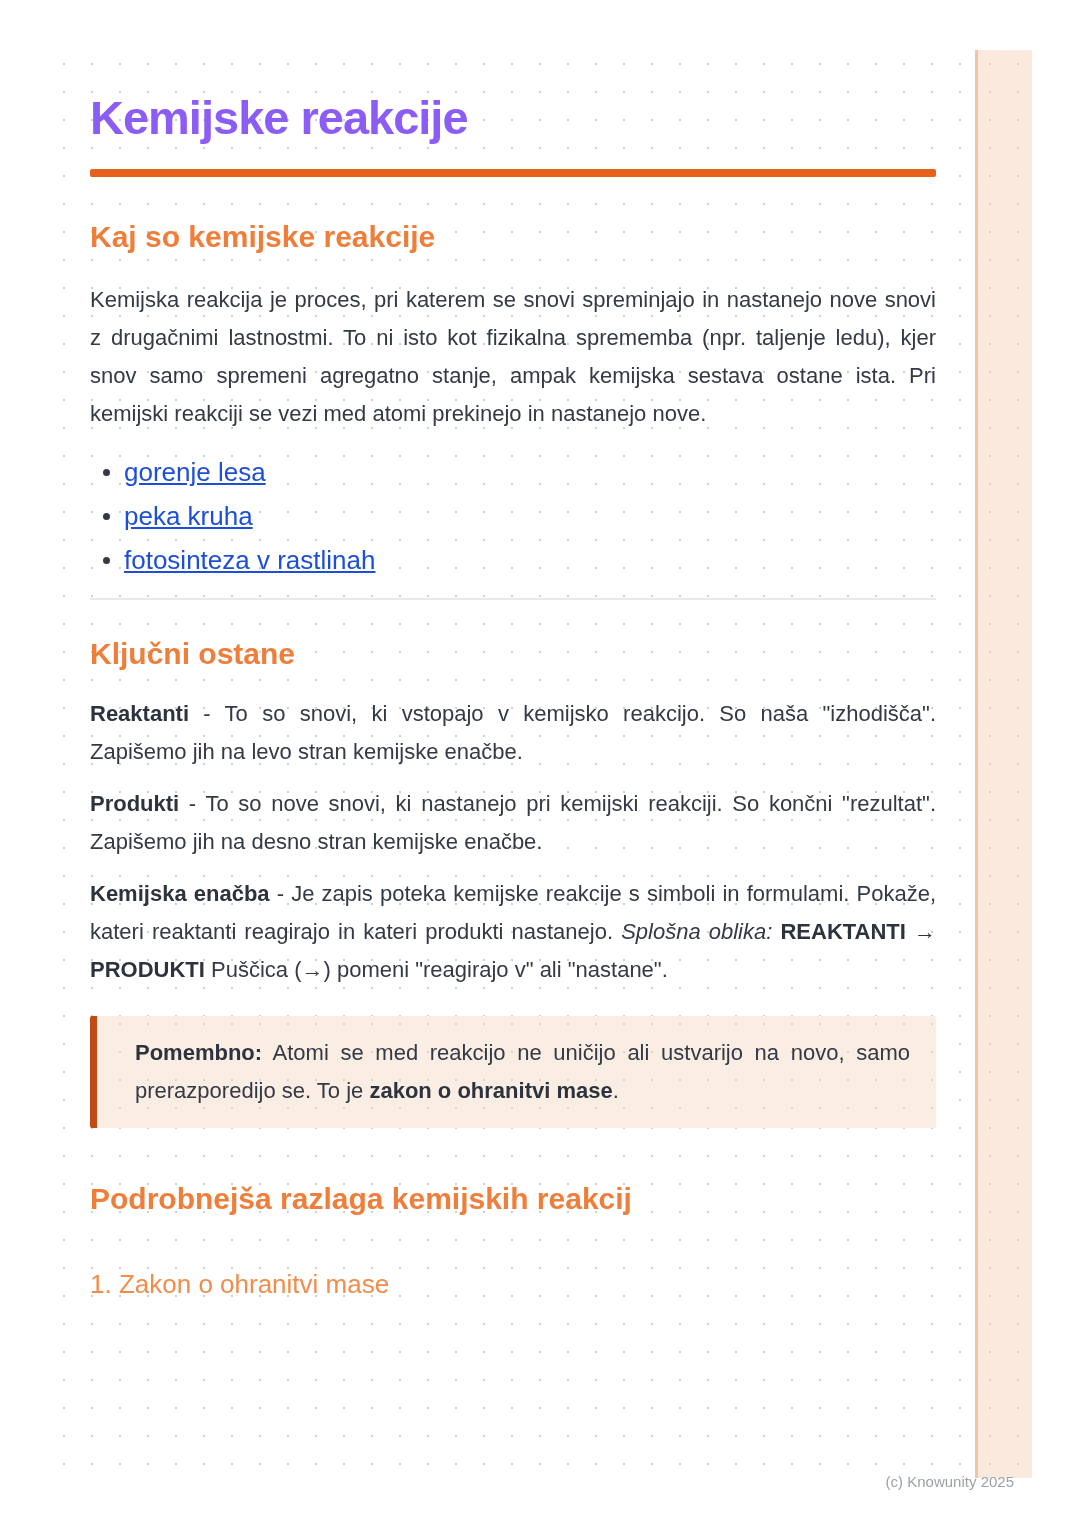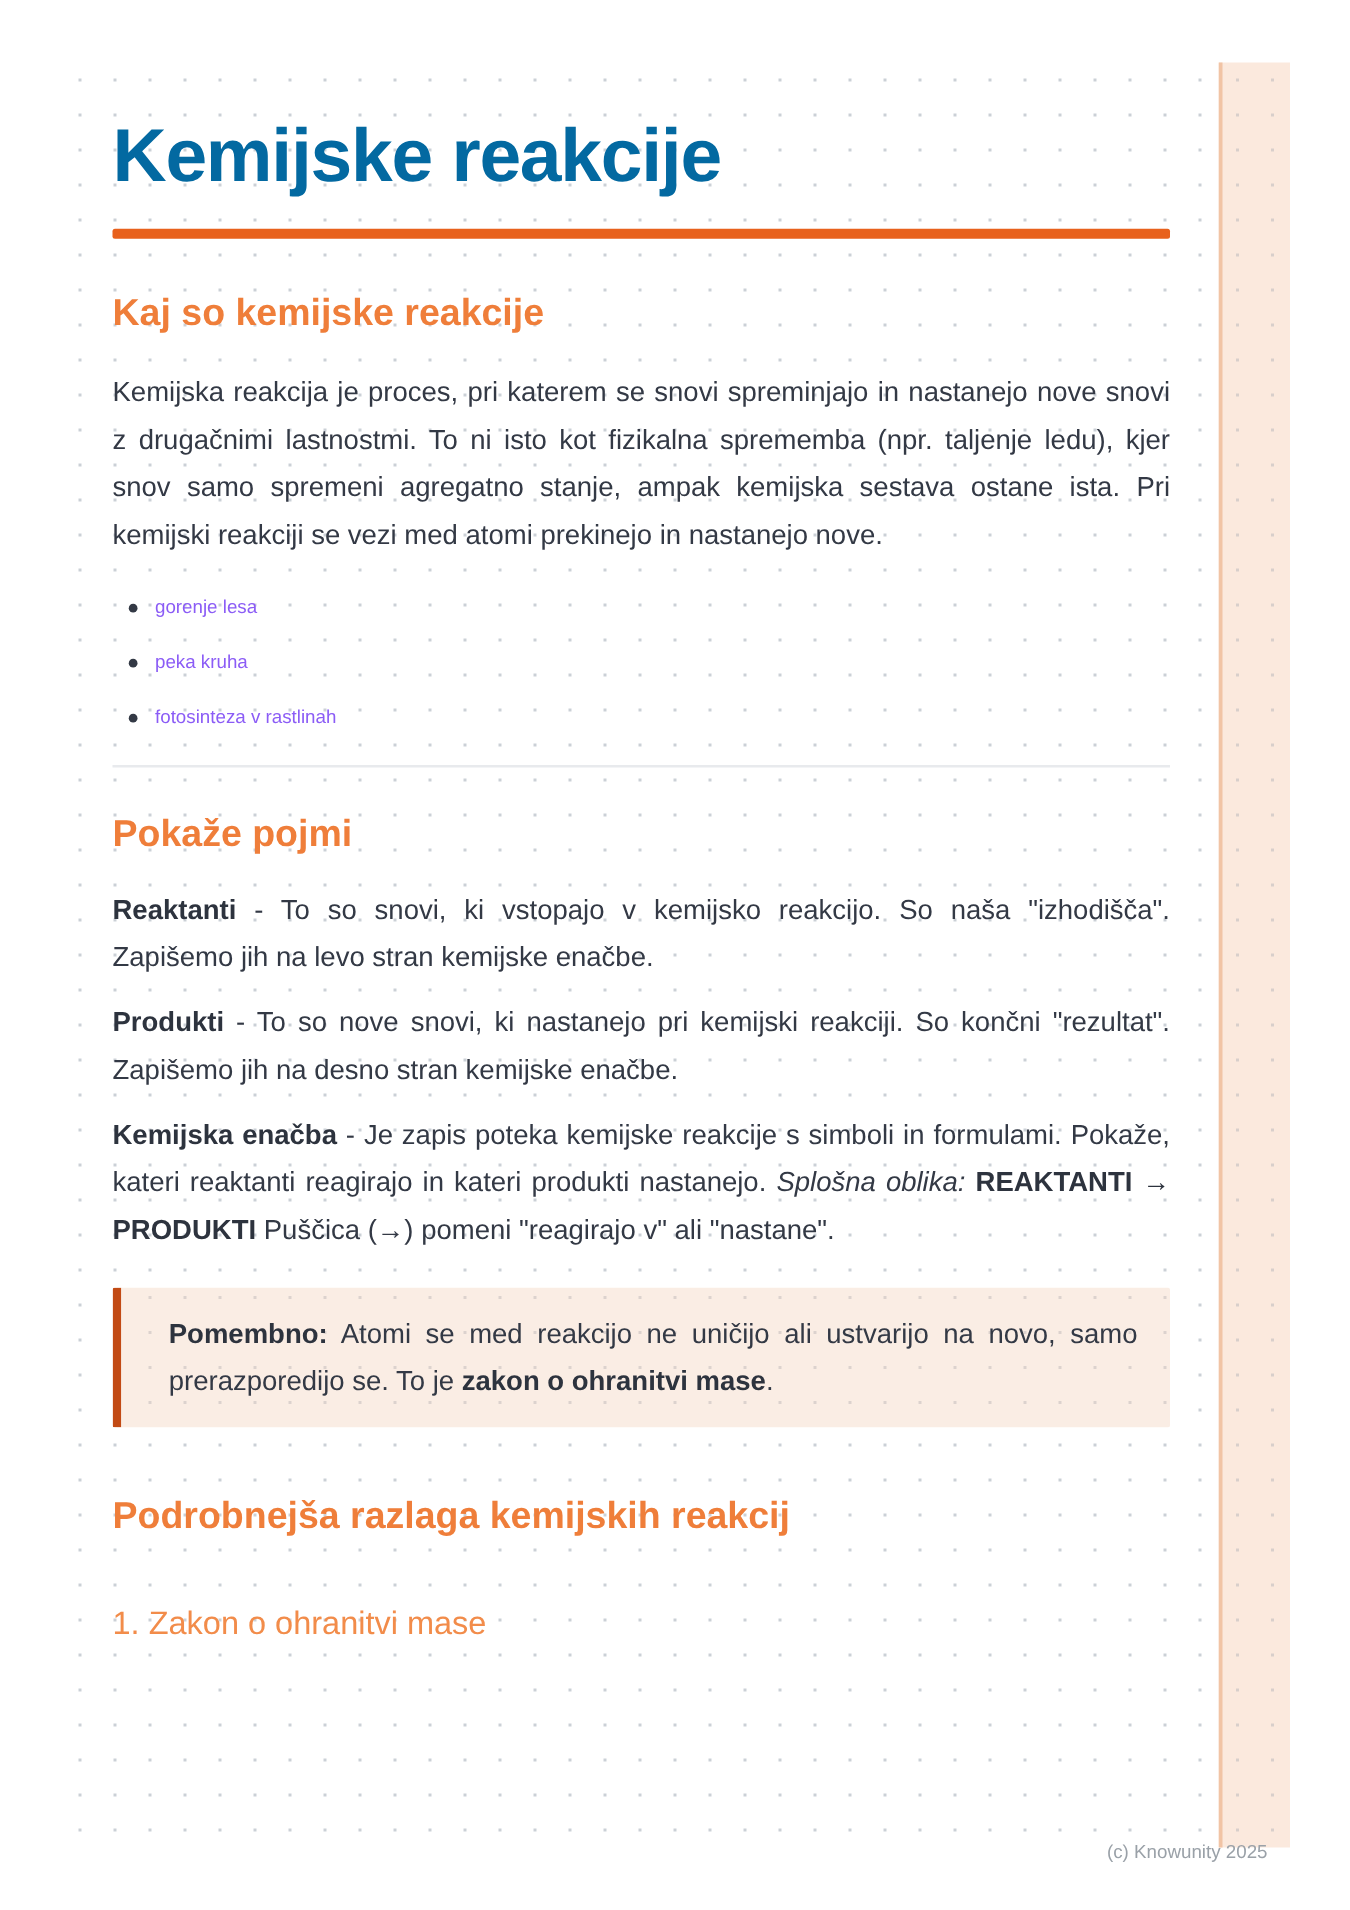--- a/index.html
+++ b/index.html
@@ -45,25 +45,25 @@
   .content {
     position: absolute;
     left: 90px;
     top: 0;
     width: 846px;
     padding-top: 92px;
     z-index: 3;
   }
 
   h1.doc-title {
-    font-size: 60px;
+    font-size: 47px;
     line-height: 1.1;
     font-weight: bold;
     letter-spacing: -1px;
-    color: #0369a1;
+    color: #8b5cf6;
   }
 
   .title-rule {
     margin-top: 25px;
     height: 8px;
     background: #E8611C;
     border-radius: 2px;
   }
 
   h2.section-heading {
@@ -95,23 +95,24 @@
   p.lead-para { margin-top: 11px; }
   p.term-para { margin-top: 23px; }
 
   ul.examples {
     margin-top: 17px;
     list-style: none;
   }
   ul.examples li {
     position: relative;
     padding-left: 34px;
-    font-size: 15px;
+    font-size: 26px;
     line-height: 44px;
-    color: #8b5cf6;
+    color: #1d4ed8;
+    text-decoration: underline;
   }
   ul.examples li .bullet-dot {
     position: absolute;
     left: 13px;
     top: 19px;
     width: 7px;
     height: 7px;
     border-radius: 50%;
     background: #333945;
   }
@@ -165,21 +166,21 @@
 
 
     <ul class="examples">
       <li><span class="bullet-dot"></span><span>gorenje lesa</span></li>
       <li><span class="bullet-dot"></span><span>peka kruha</span></li>
       <li><span class="bullet-dot"></span><span>fotosinteza v rastlinah</span></li>
     </ul>
 
     <hr class="divider">
 
-    <h2 class="section-heading mt-after-divider">Pokaže pojmi</h2>
+    <h2 class="section-heading mt-after-divider">Ključni ostane</h2>
 
     <p class="body justify term-para"><strong>Reaktanti</strong><span> - To so snovi, ki vstopajo v kemijsko reakcijo. So naša "izhodišča". Zapišemo jih na levo stran kemijske enačbe.</span></p>
 
     <p class="body justify"><strong>Produkti</strong><span> - To so nove snovi, ki nastanejo pri kemijski reakciji. So končni "rezultat". Zapišemo jih na desno stran kemijske enačbe.</span></p>
 
     <p class="body justify"><strong>Kemijska enačba</strong><span> - Je zapis poteka kemijske reakcije s simboli in formulami. Pokaže, kateri reaktanti reagirajo in kateri produkti nastanejo. </span><em>Splošna oblika:</em><strong> REAKTANTI → PRODUKTI</strong><span> Puščica (→) pomeni "reagirajo v" ali "nastane".</span></p>
 
     <div class="callout">
       <p class="body justify"><strong>Pomembno:</strong><span> Atomi se med reakcijo ne uničijo ali ustvarijo na novo, samo prerazporedijo se. To je </span><strong>zakon o ohranitvi mase</strong><span>.</span></p>
     </div>

